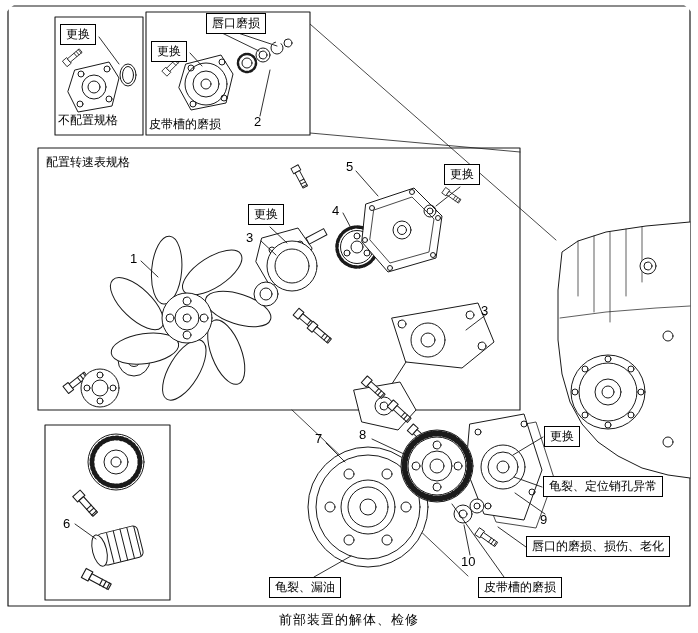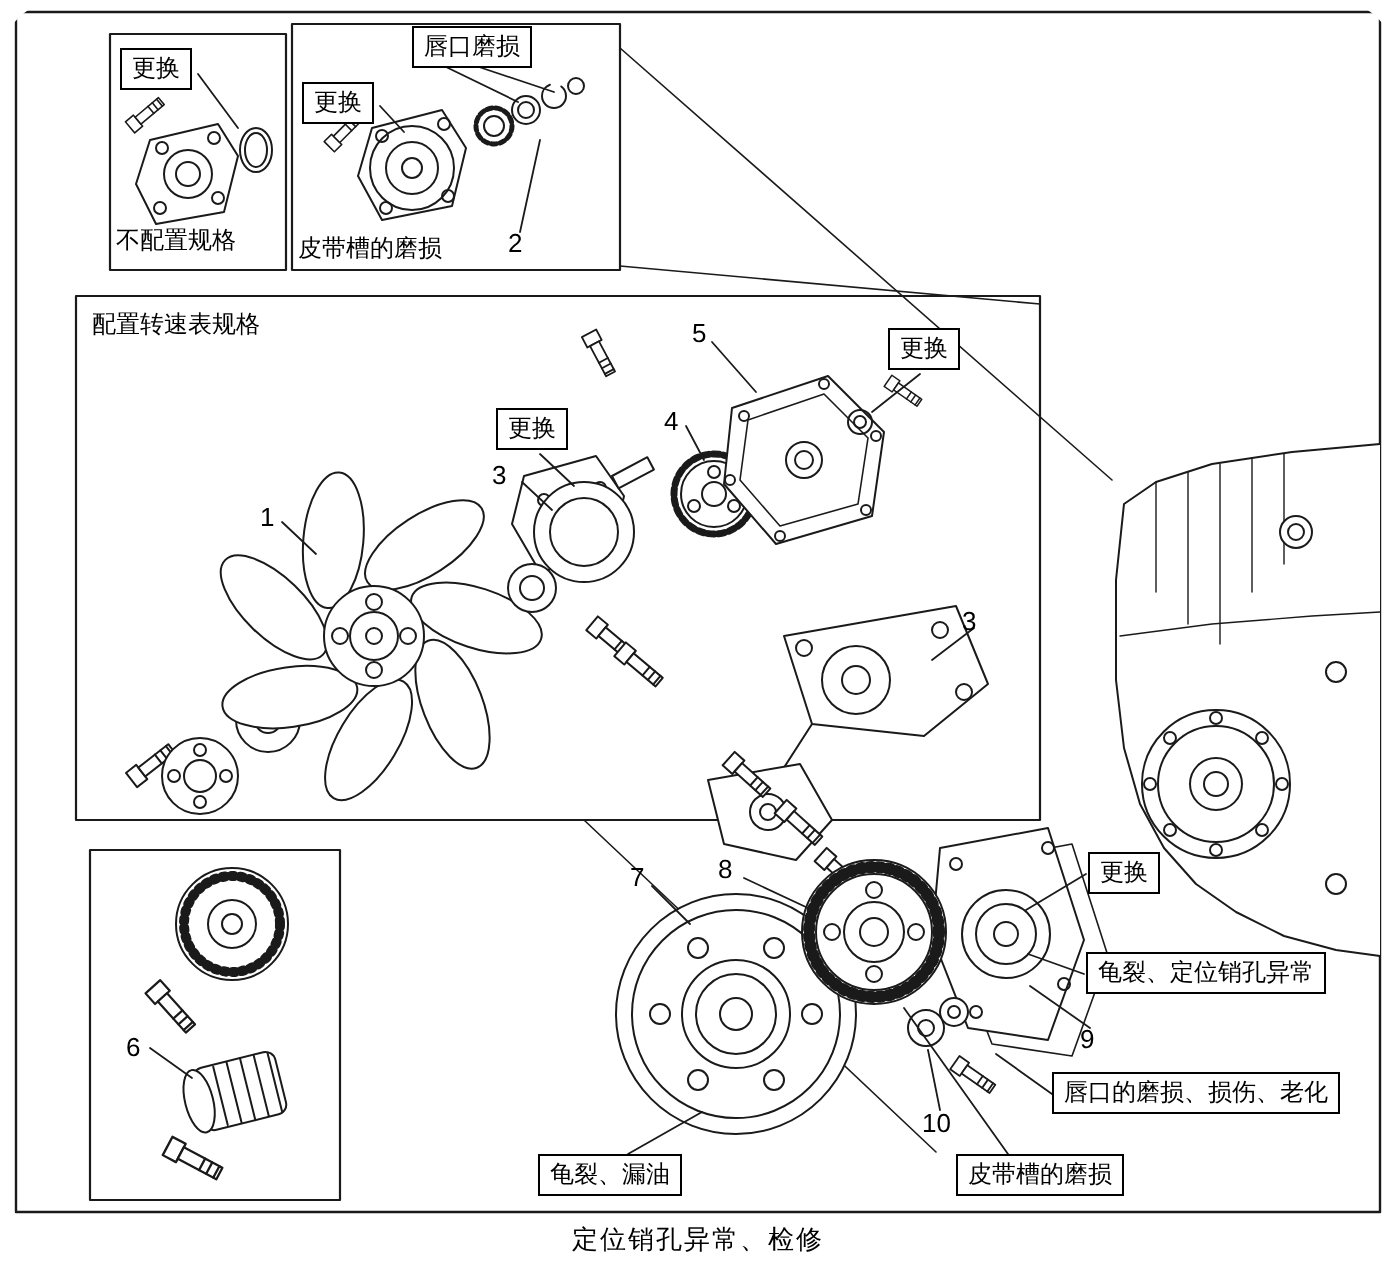--- a/index.html
+++ b/index.html
@@ -312,14 +312,14 @@
   <div class="callout" style="left:246px;top:230px">3</div>
   <div class="callout" style="left:481px;top:303px">3</div>
   <div class="callout" style="left:332px;top:203px">4</div>
   <div class="callout" style="left:346px;top:159px">5</div>
   <div class="callout" style="left:63px;top:516px">6</div>
   <div class="callout" style="left:315px;top:431px">7</div>
   <div class="callout" style="left:359px;top:427px">8</div>
   <div class="callout" style="left:540px;top:512px">9</div>
   <div class="callout" style="left:461px;top:554px">10</div>
 
-  <div class="caption">定位销孔异常、检修</div>
+  <div class="caption">前部装置的解体、检修</div>
 </div>
 
 </body></html>

